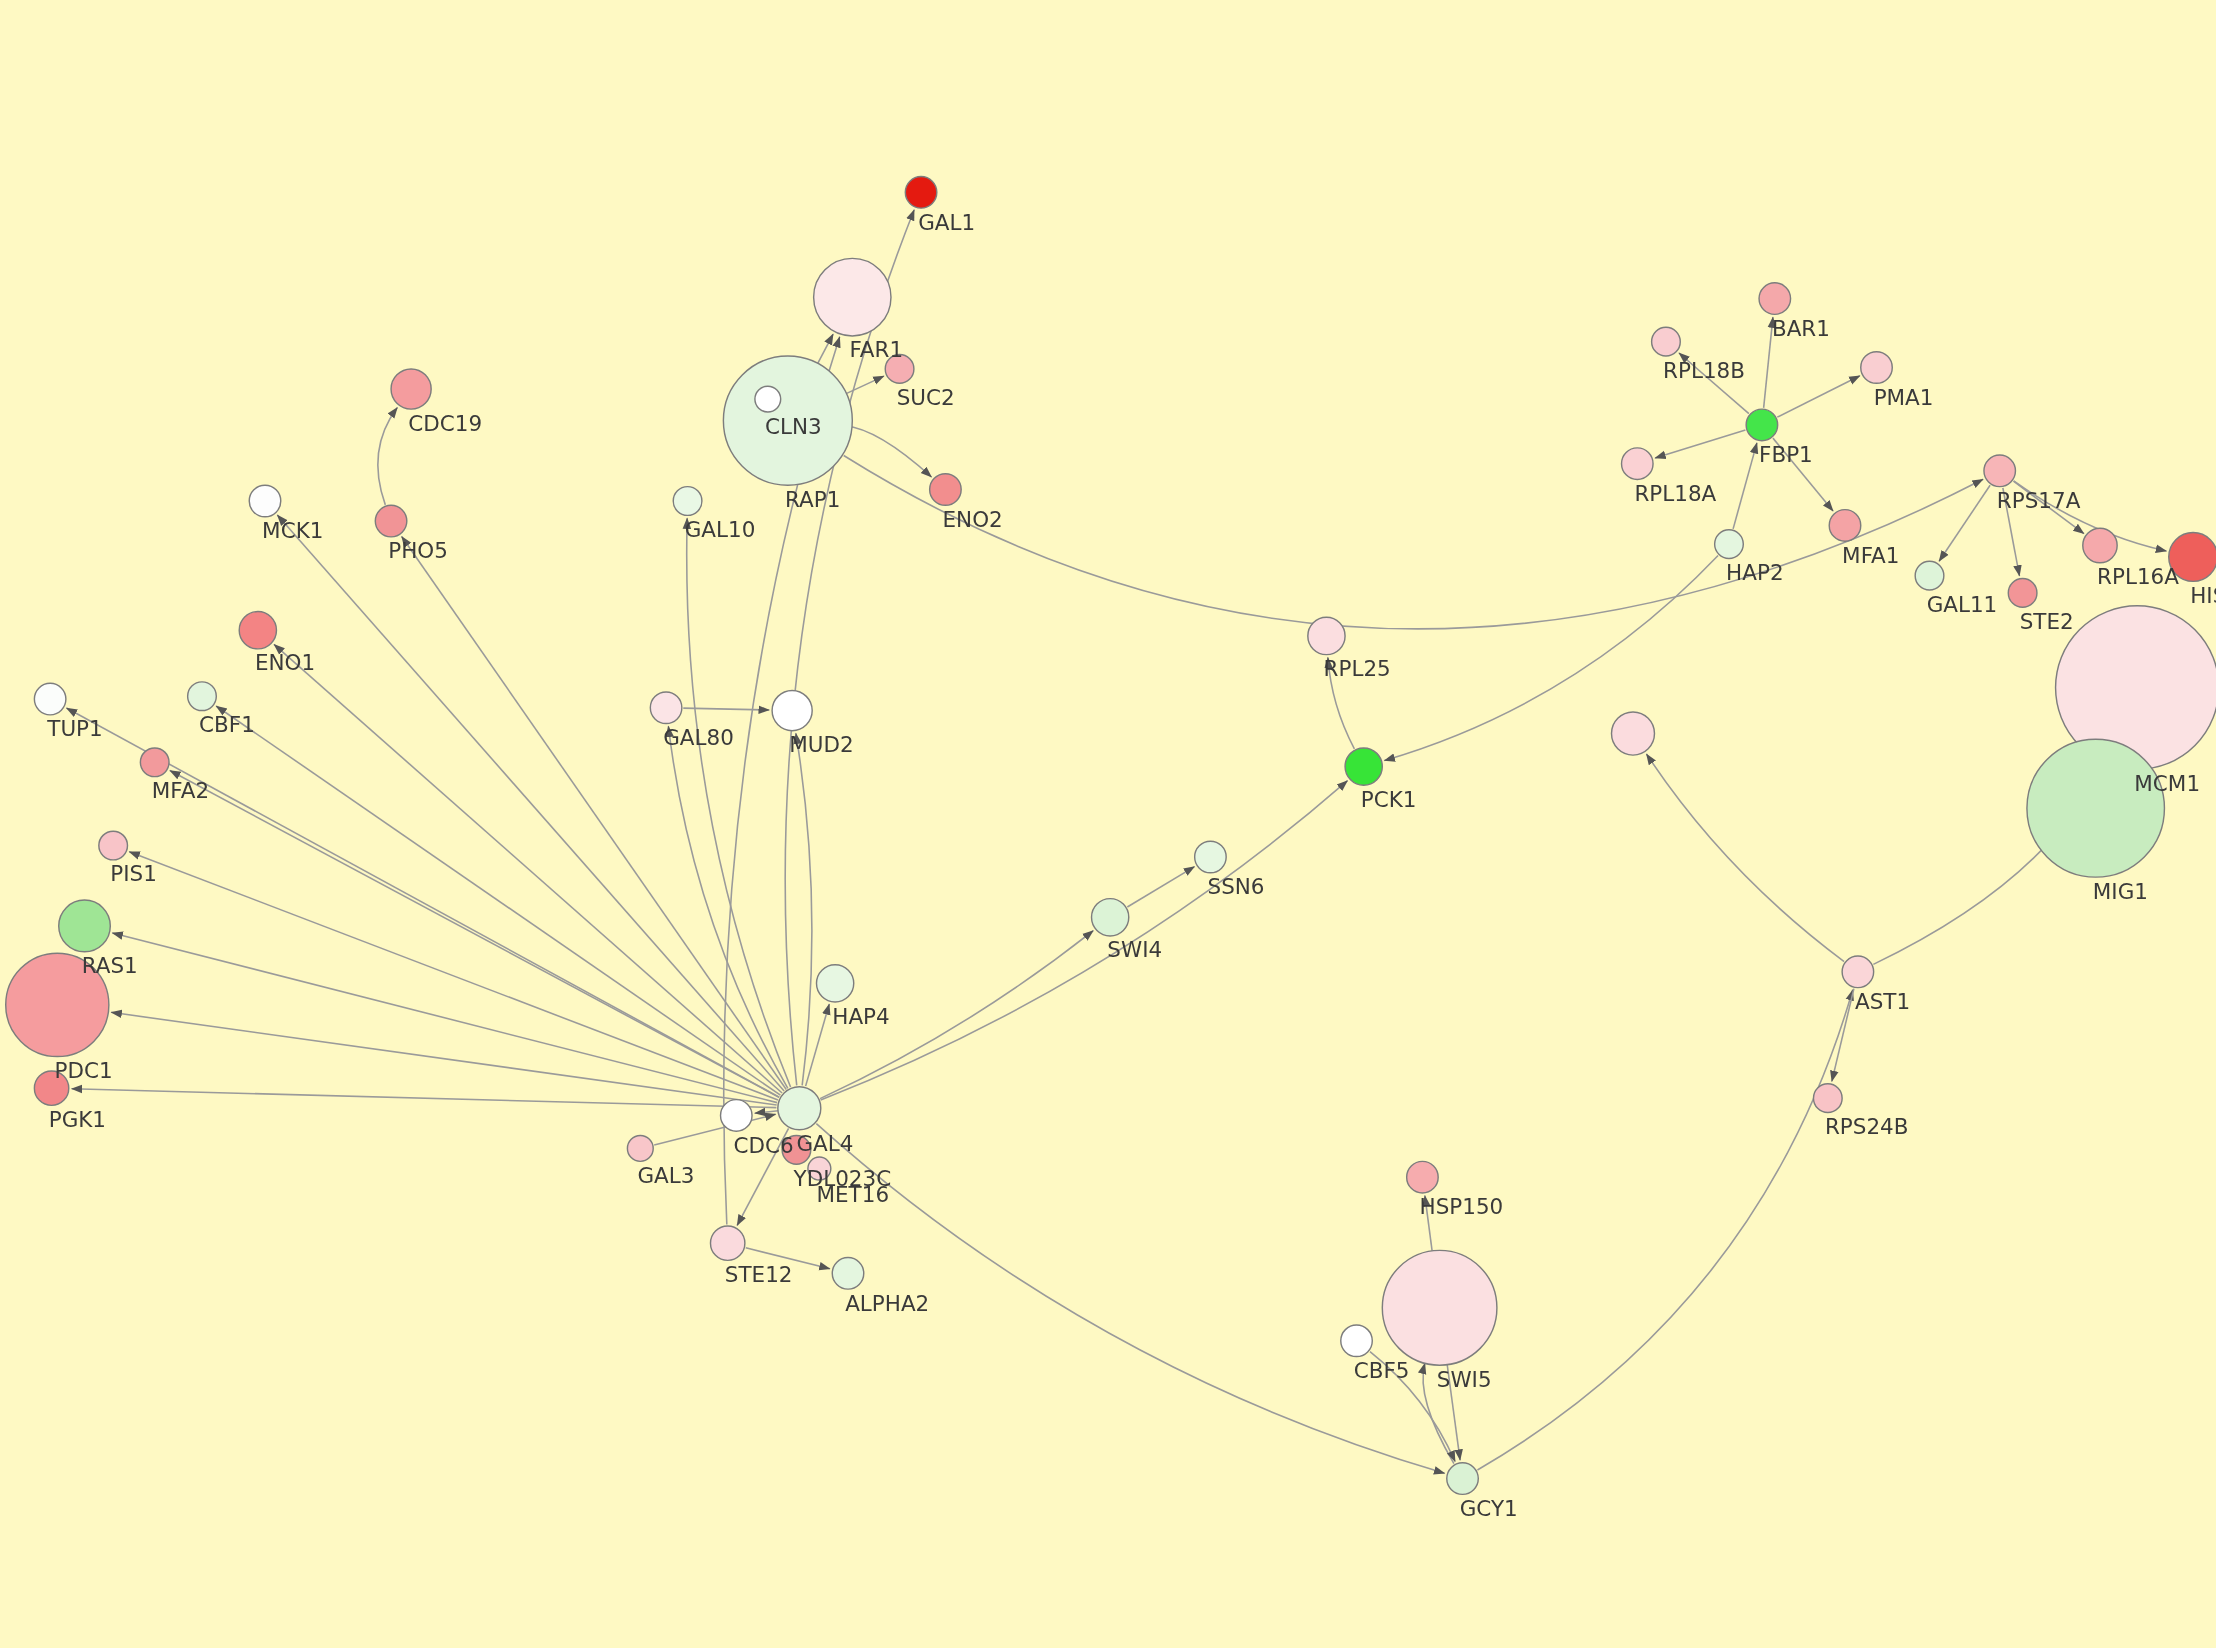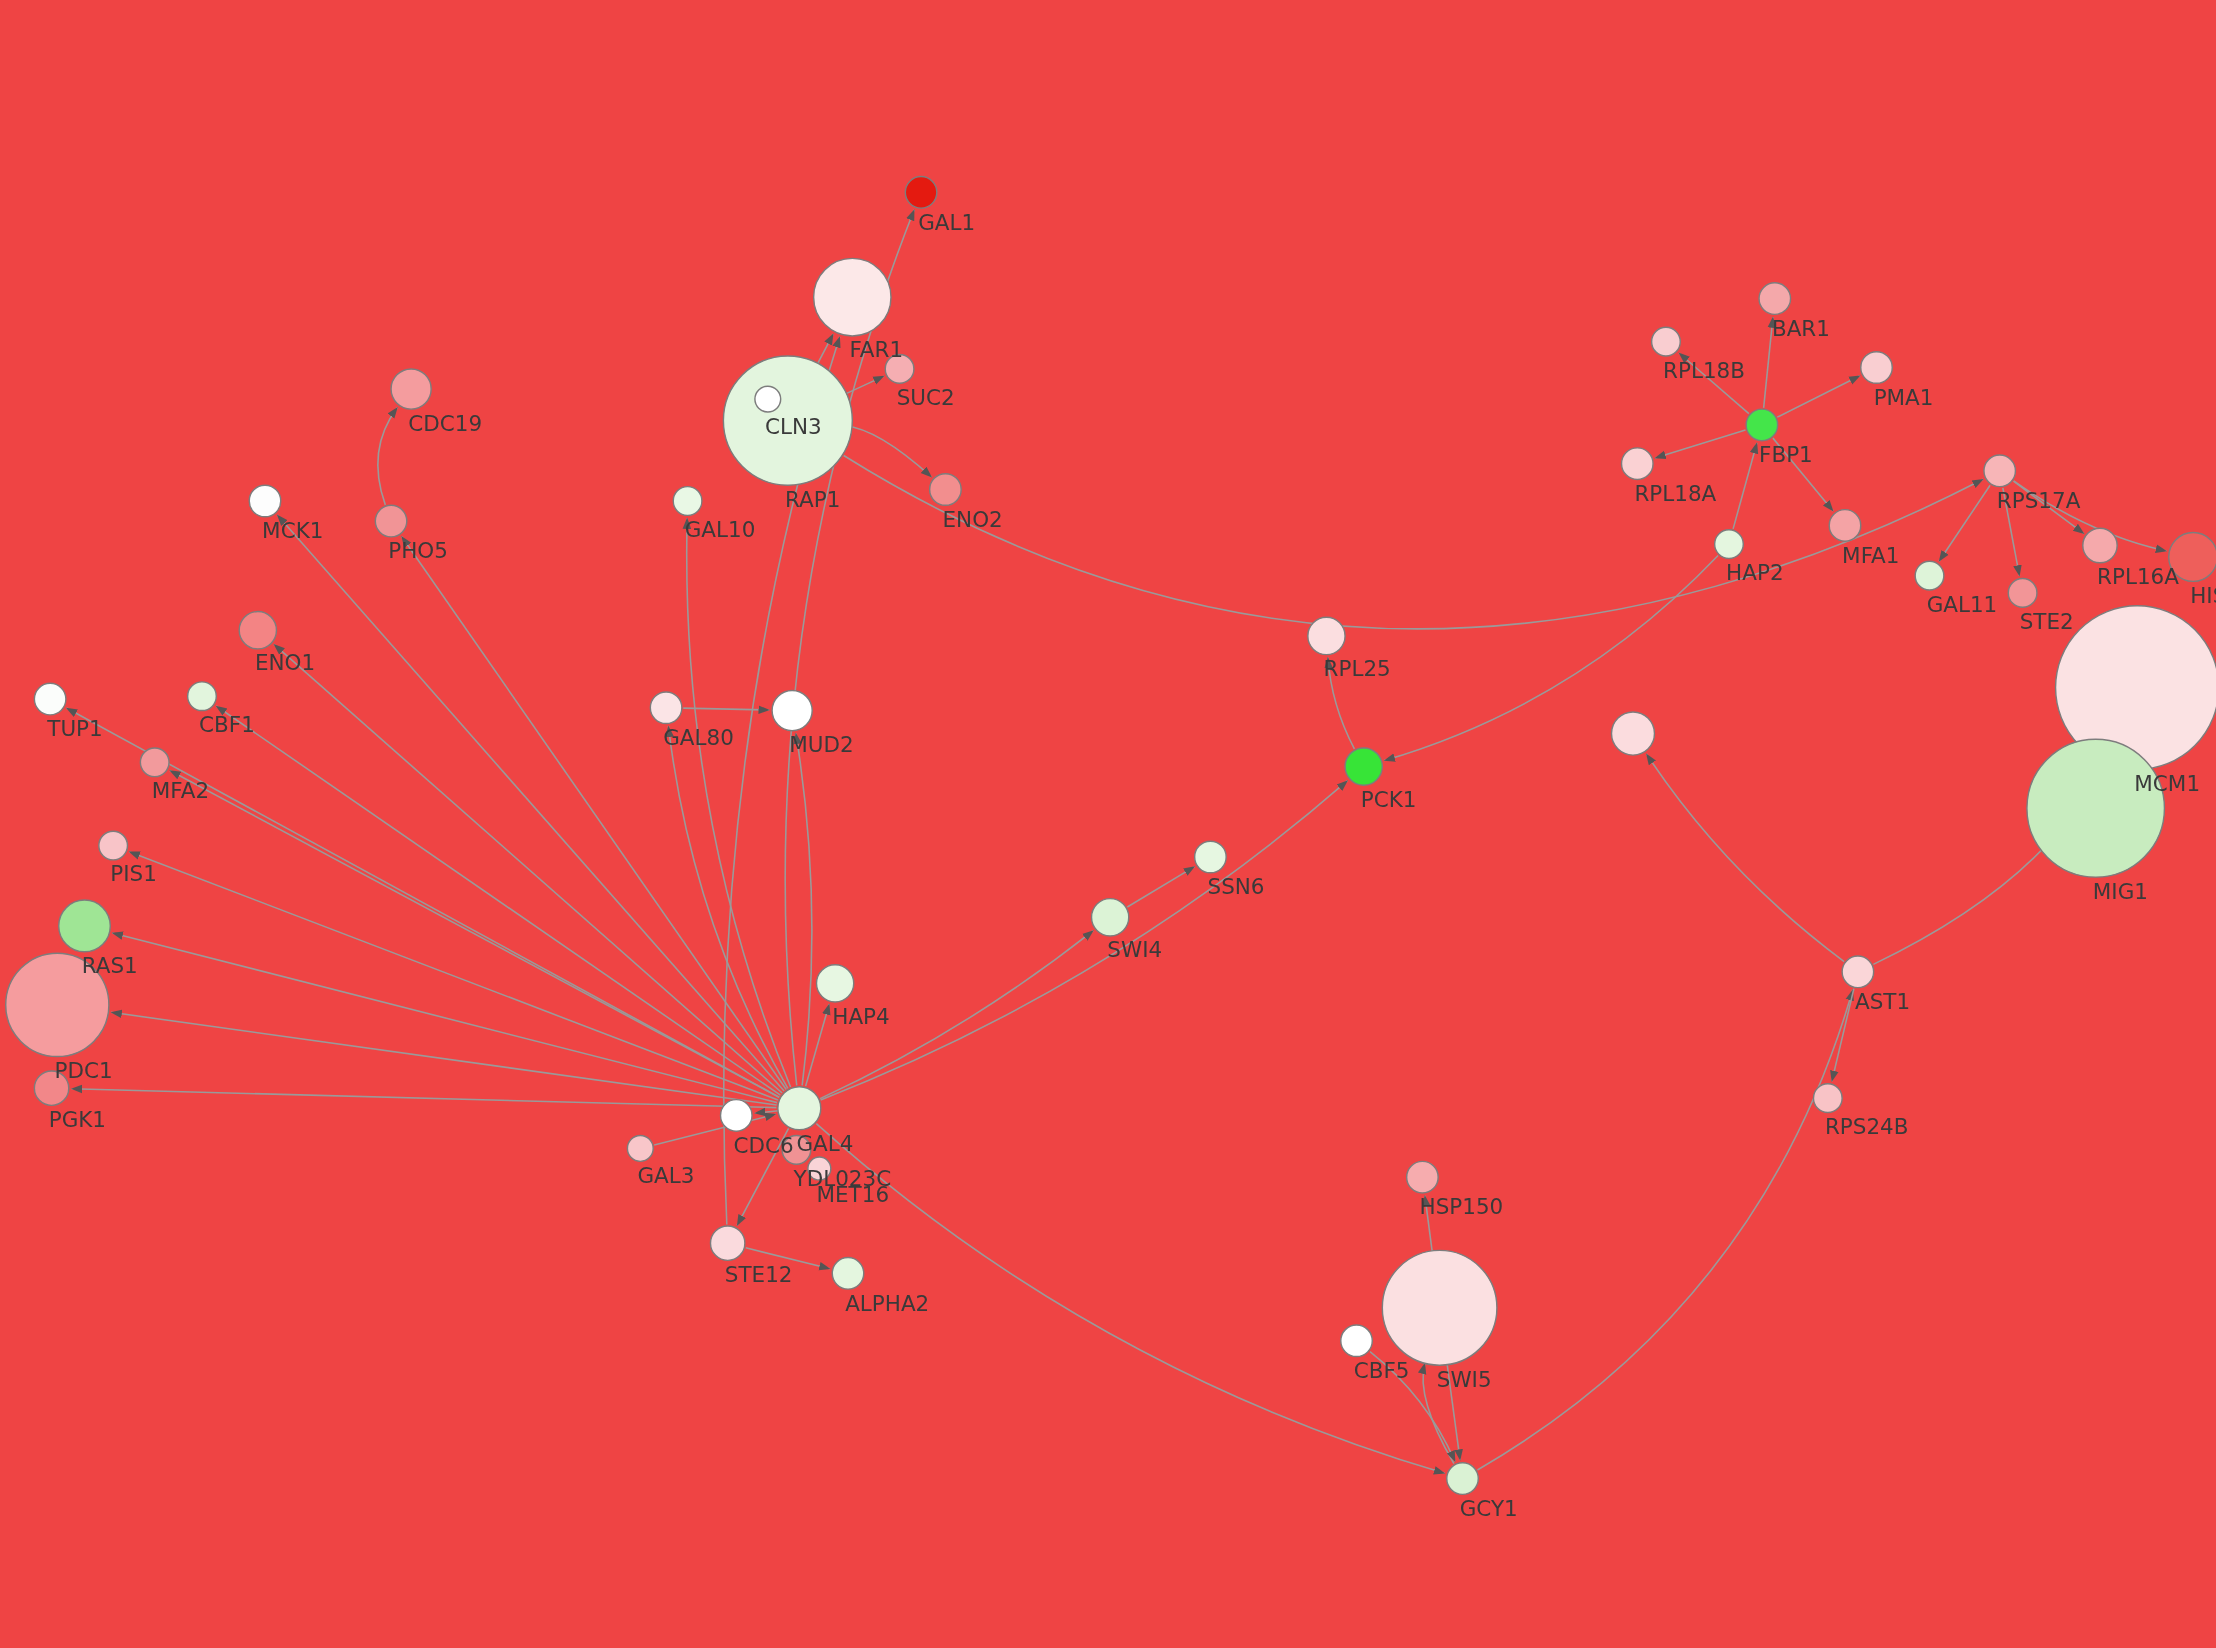--- a/index.html
+++ b/index.html
@@ -9,21 +9,21 @@
   }
   body {
     width: 2216px;
     height: 1648px;
     overflow: hidden;
     font-family: "DejaVu Sans", sans-serif;
   }
   .stage {
     position: absolute;
     inset: 0;
-    background: #ef4444;
+    background: #fef9c3;
   }
   svg.graph {
     width: 100%;
     height: 100%;
     display: block;
   }
   .edge {
     fill: none;
     stroke: #9a9a9a;
     stroke-width: 1.1;

